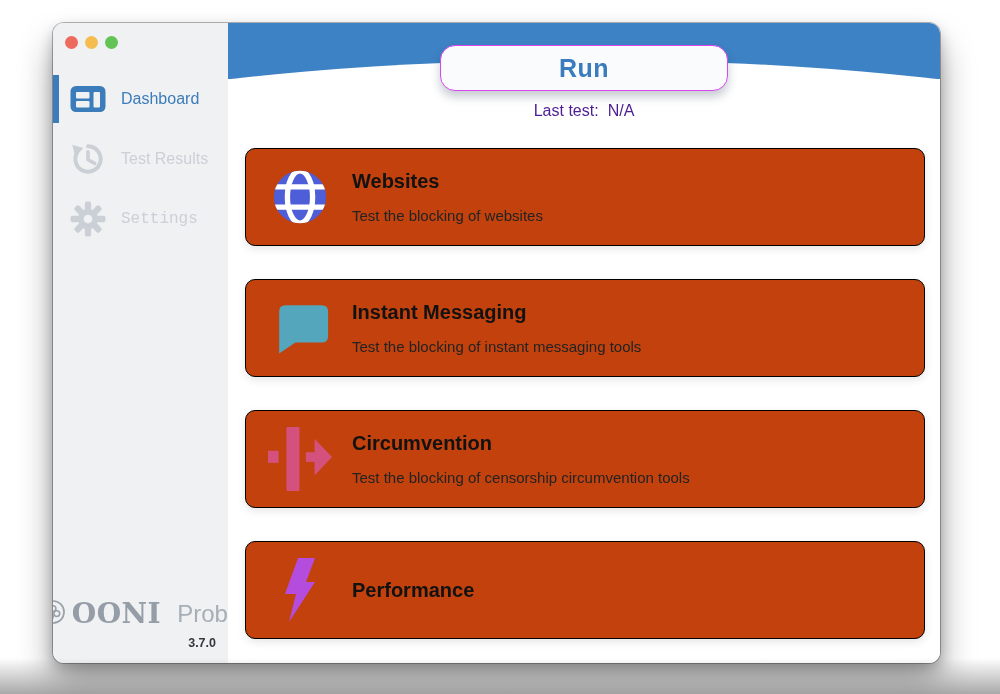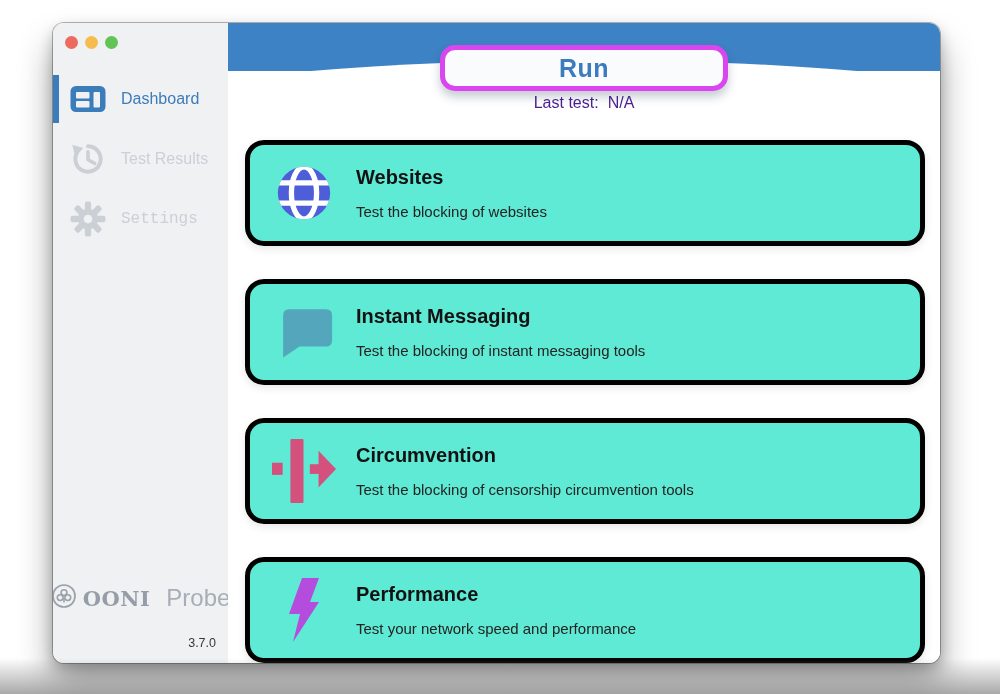--- a/index.html
+++ b/index.html
@@ -35,44 +35,44 @@
   }
   .nav-item .abar{display:none;}
   .nav-item.active .abar{
     display:block;position:absolute;left:0;top:0;bottom:0;width:6px;
   }
   .nav-icon{width:38px;height:38px;display:flex;align-items:center;justify-content:center;}
   .nav-label{margin-left:14px;font-size:16px;}
   
   .brand{margin-top:auto;padding:0 10px 13px 10px;}
   .brand-row{display:flex;align-items:center;justify-content:center;gap:6px;color:#99a1ab;}
-  .ooni-word{font-family:"DejaVu Serif","Liberation Serif",serif;font-weight:bold;font-size:21px;color:#959da7;letter-spacing:.5px;}
+  .ooni-word{font-family:"DejaVu Serif","Liberation Serif",serif;font-weight:bold;font-size:28px;color:#959da7;letter-spacing:.5px;}
   .brand-divider{width:1px;height:22px;background:#aab1b9;margin:0 2px;}
   .probe-word{font-size:24px;color:#a6aeb7;font-weight:400;}
-  .version{font-size:12.5px;color:#35373a;text-align:right;margin-top:23px;padding-right:2px;}
+  .version{font-size:12.5px;color:#35373a;text-align:right;margin-top:6px;padding-right:2px;font-weight:bold;}
   
   .main{flex:1;position:relative;background:#fff;display:flex;flex-direction:column;}
   .header{height:56px;position:relative;overflow:hidden;}
   .header::after{
     content:"";position:absolute;top:37px;left:-52%;width:204%;height:300px;
     background:#fff;border-radius:50%;
   }
   .run-button{
     position:absolute;z-index:3;top:22px;left:50%;transform:translateX(-50%);
     width:288px;height:46px;border-radius:15px;
-    background:#fafbfd;border:5px solid #d946ef;
+    background:#fafbfd;border:1px solid #d946ef;
     box-shadow:0 6px 10px rgba(30,50,80,.25);
     font-family:"Liberation Sans",sans-serif;
     font-size:25px;font-weight:bold;letter-spacing:.5px;cursor:pointer;
   }
   .last-test{margin-top:23px;text-align:center;font-size:16px;color:#4c1d95;}
   .last-test .val{margin-left:9px;}
   .cards{margin-top:28px;padding:0 15px 0 17px;display:flex;flex-direction:column;gap:33px;}
   .card{
-    height:96px;border:5px solid #000000;border-radius:19px;background:#5eead4;
+    height:96px;border:1px solid #000000;border-radius:10px;background:#c2410c;
     box-shadow:0 3px 8px rgba(0,0,0,.10);
     display:flex;align-items:center;padding:0 18px;cursor:pointer;
   }
   .card-icon{width:72px;min-width:72px;display:flex;align-items:center;justify-content:center;margin-right:16px;}
   .card-text{display:flex;flex-direction:column;}
   .card-title{font-size:20px;font-weight:bold;color:#121212;line-height:24px;}
   .card-desc{font-size:15px;color:#232323;margin-top:13px;line-height:19px;}
 </style>
 </head>
 <body>
@@ -218,21 +218,20 @@
       </div>
 
       <div class="card">
         <span class="card-icon" style="color: rgb(180, 77, 221);">
           <svg width="30" height="64" viewBox="0 0 30 64">
             <polygon fill="currentColor" points="13,0 30,0 21,24 30,24 4,64 11,36 0,36"></polygon>
           </svg>
         </span>
         <div class="card-text">
           <div class="card-title">Performance</div>
-          <div class="card-desc">Test your network speed and performance</div>
         </div>
       </div>
 
     </div>
   </main>
 </div>
 
 <div class="floor-shadow"></div>
 
 </body></html>

